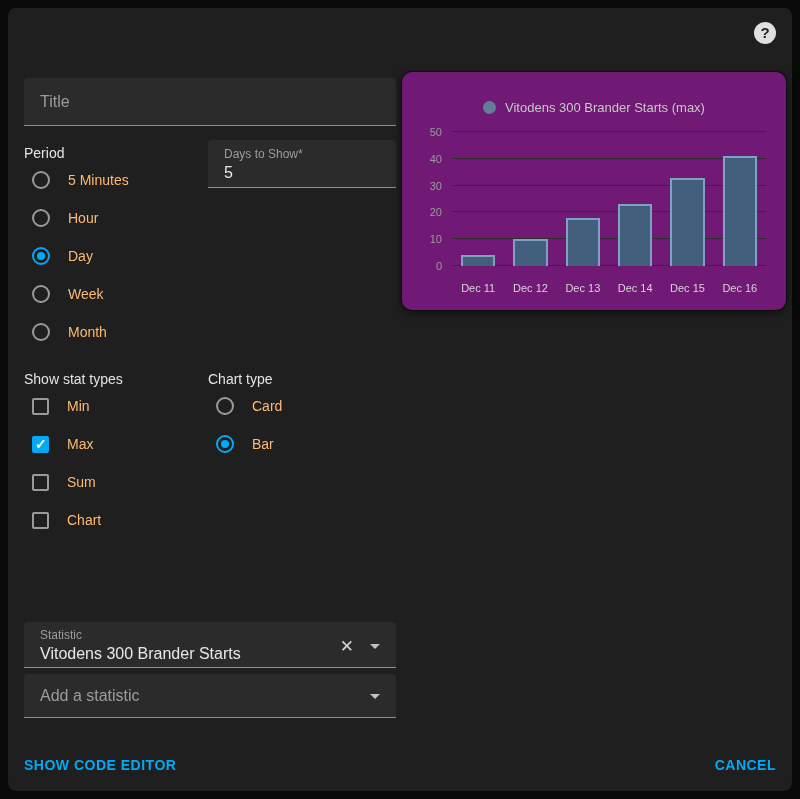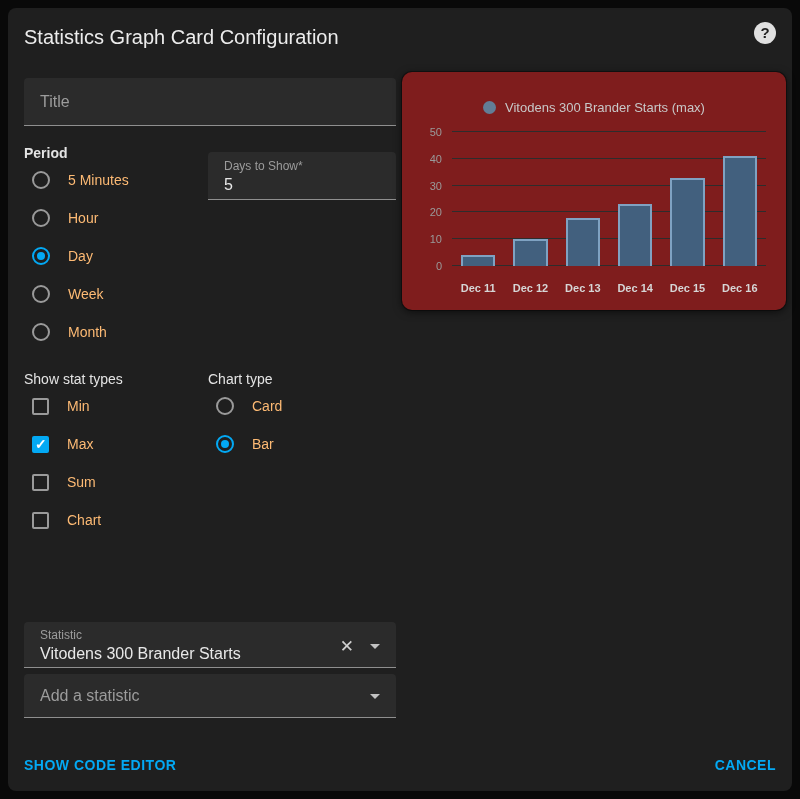--- a/index.html
+++ b/index.html
@@ -14,21 +14,21 @@
                border-radius:50%; background:#e0e0e0; color:#1f1f1f; font-weight:bold;
                font-size:15px; text-align:center; line-height:22px; cursor:pointer; }
 
   
   .textfield { position:absolute; background:#2b2b2b; border-radius:4px 4px 0 0;
                border-bottom:1px solid #8f8f8f; }
   .tf-title { left:16px; top:70px; width:372px; height:48px; }
   .tf-title input { width:100%; height:100%; background:transparent; border:none; outline:none;
                     padding:0 16px; font-size:16px; color:#0ea5e9; font-family:inherit; }
   .tf-title input::placeholder { color:#9c9c9c; opacity:1; }
-  .tf-days { left:200px; top:132px; width:188px; height:48px; padding:7px 16px 17px;margin-top:12px; }
+  .tf-days { left:200px; top:132px; width:188px; height:48px; padding:7px 16px 17px; }
   .field-label { font-size:12px; color:#9c9c9c; }
   .tf-days input { display:block; width:100%; background:transparent; border:none; outline:none;
                    font-size:16px; color:#e8e8e8; margin-top:3px; font-family:inherit; }
 
   
   .section-label { position:absolute; font-size:14px; color:#e4e4e4; }
 
   
   .option-group { position:absolute; }
   .option-row { height:38px; display:flex; align-items:center; gap:18px; padding-left:8px; cursor:pointer; }
@@ -52,57 +52,56 @@
   .tf-add .placeholder { font-size:16px; color:#9c9c9c; }
   .tf-add .caret { top:20px; }
 
   
   .text-button { position:absolute; bottom:18px; font-size:14px; font-weight:bold;
                  letter-spacing:0.5px; color:var(--accent); cursor:pointer;margin-top:36px; }
   .btn-left { left:16px; } .btn-right { right:16px; }
 
   
   .chart-card { position:absolute; left:394px; top:64px; width:384px; height:238px;
-                background:#7f1d1d; border-radius:10px; box-shadow:0 2px 8px rgba(0,0,0,.6), 0 0 0 1px #141414; }
+                background:#701a75; border-radius:10px; box-shadow:0 2px 8px rgba(0,0,0,.6), 0 0 0 1px #141414; }
   .legend { position:absolute; top:28px; left:0; right:0; display:flex; justify-content:center;
             align-items:center; gap:9px; }
   .legend-dot { width:13px; height:13px; border-radius:50%; background:#627d96; }
   .legend-text { font-size:13px; color:#c8c8c8; }
   .plot-wrap { position:absolute; left:18px; right:20px; top:60px; bottom:44px; }
   .y-labels { position:absolute; left:0; top:0; bottom:0; width:26px; }
   .ytick { position:absolute; right:4px; transform:translateY(50%); font-size:11px; color:#9a9a9a; }
   .plot { position:absolute; left:32px; right:0; top:0; bottom:0; }
   .gridline { position:absolute; left:0; right:0; height:1px; background:#2d2d2d; }
   .bars { position:absolute; inset:0; display:flex; align-items:flex-end;
           justify-content:space-around; z-index:1; }
   .bar-slot { flex:1; height:100%; display:flex; align-items:flex-end; justify-content:center; }
   .bar { width:66%; background:var(--bar-fill); border:2px solid var(--bar-border);
          border-bottom:none; }
   .x-labels { position:absolute; left:50px; right:20px; bottom:16px; display:flex;
               justify-content:space-around; }
-  .xtick { flex:1; text-align:center; font-size:11px; font-weight:bold; color:#d6d6d6; }
+  .xtick { flex:1; text-align:center; font-size:11px; font-weight:normal; color:#d6d6d6; }
 </style>
 </head>
 <body style="--accent: #03a9f4; --bar-fill: #42607e; --bar-border: #7fa2c2;">
 
 <div class="dialog">
 
-  <div class="dialog-title">Statistics Graph Card Configuration</div>
   <div class="help-icon">?</div>
 
   <div class="textfield tf-title">
     <input placeholder="Title" style="">
   </div>
 
   <div class="textfield tf-days">
     <div class="field-label">Days to Show*</div>
     <input value="5" style="">
   </div>
 
-  <div class="section-label" style="left:16px; top:137px;font-weight:bold;">Period</div>
+  <div class="section-label" style="left:16px; top:137px;">Period</div>
   <div class="option-group" style="left:16px; top:153px; width:180px;">
     <div class="option-row">
       <span class="radio"></span>
       <span class="option-label">5 Minutes</span>
     </div>
     <div class="option-row">
       <span class="radio"></span>
       <span class="option-label">Hour</span>
     </div>
     <div class="option-row">

